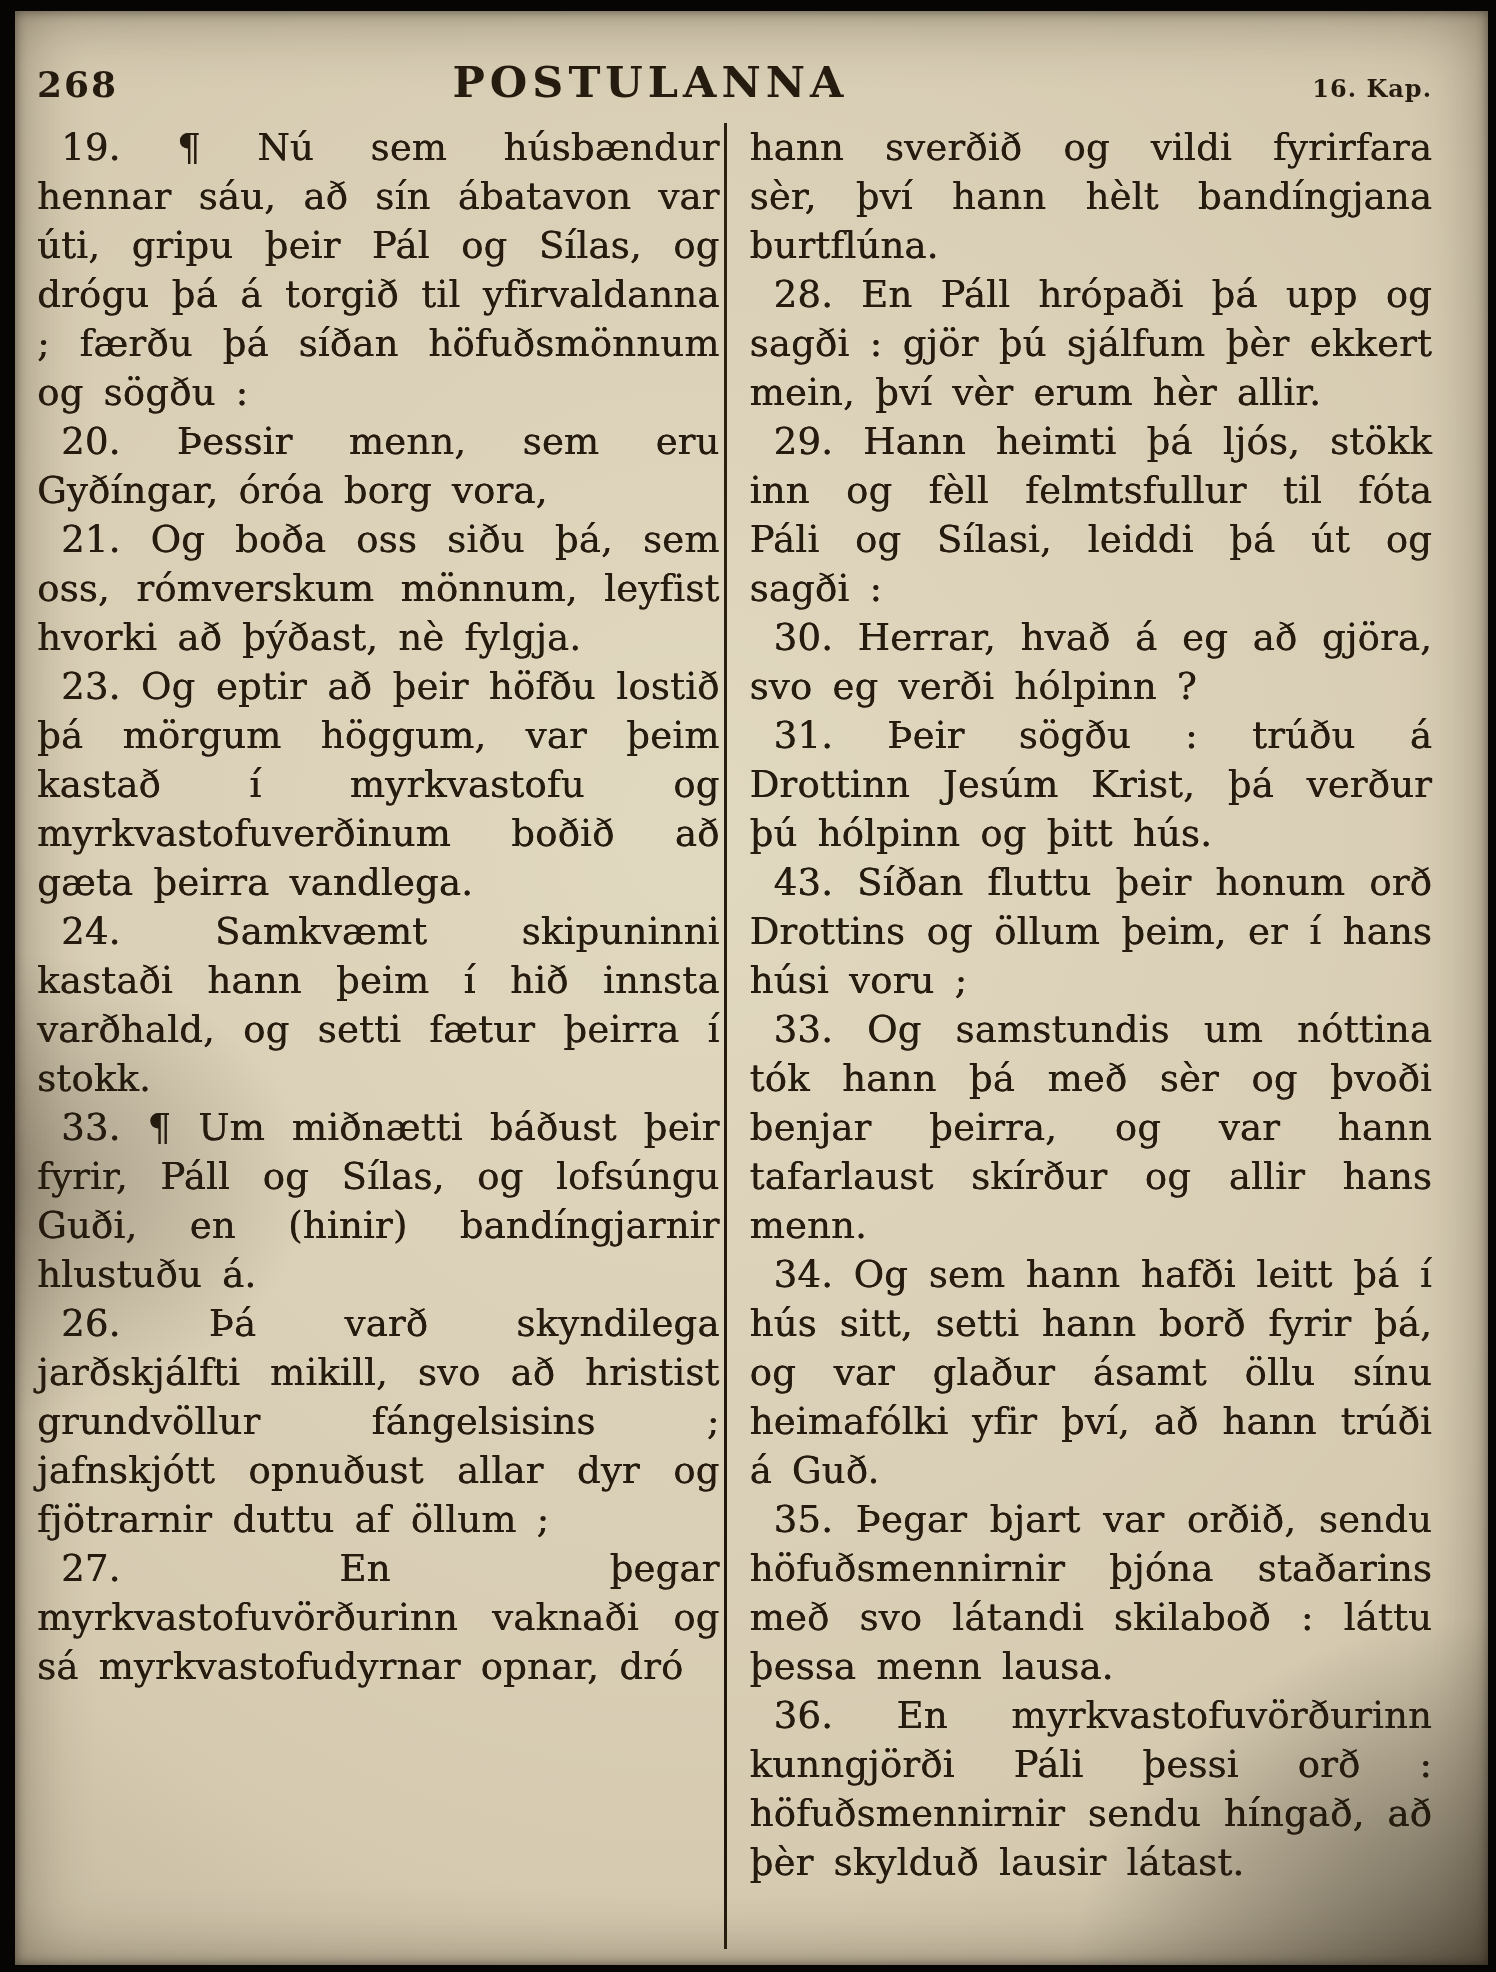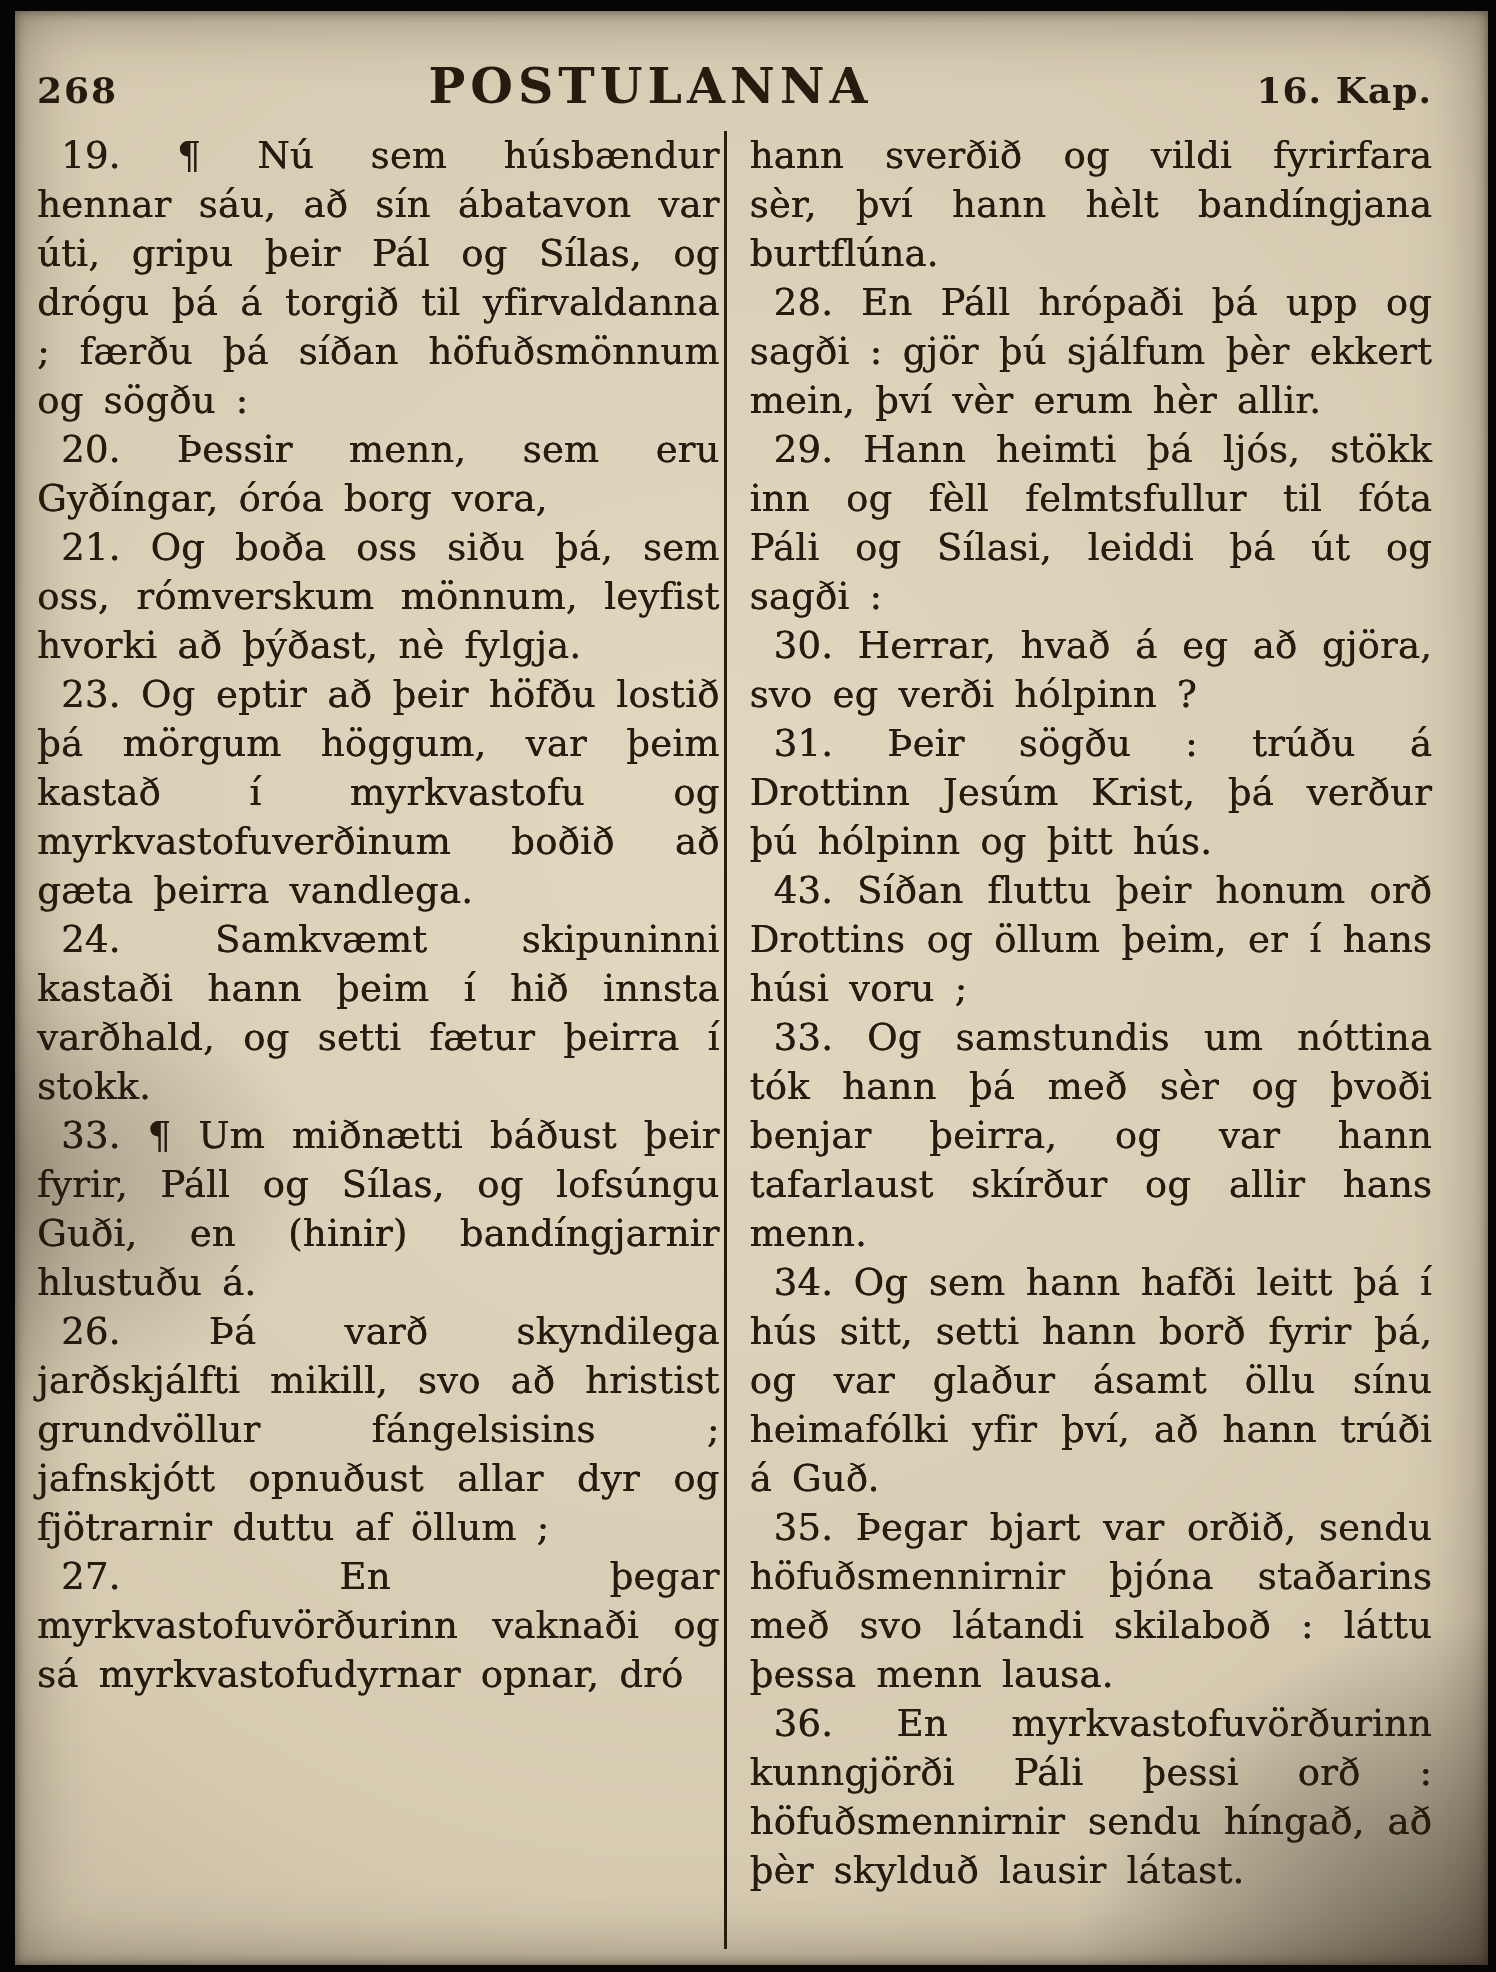--- a/index.html
+++ b/index.html
@@ -41,26 +41,26 @@
     align-items: baseline;
     font-weight: bold;
     flex: 0 0 auto;
   }
   .pagenum {
     font-size: 36px;
     letter-spacing: 2px;
     justify-self: start;
   }
   .title {
-    font-size: 49px;
+    font-size: 43px;
     letter-spacing: 5px;
     transform: translateX(-84px);
   }
   .chapter {
-    font-size: 36px;
+    font-size: 24px;
     letter-spacing: 1px;
     justify-self: end;
     margin-left: 44px;
   }
   .columns {
     flex: 1 1 auto;
     display: flex;
     margin-top: 16px;
     align-items: stretch;
   }

